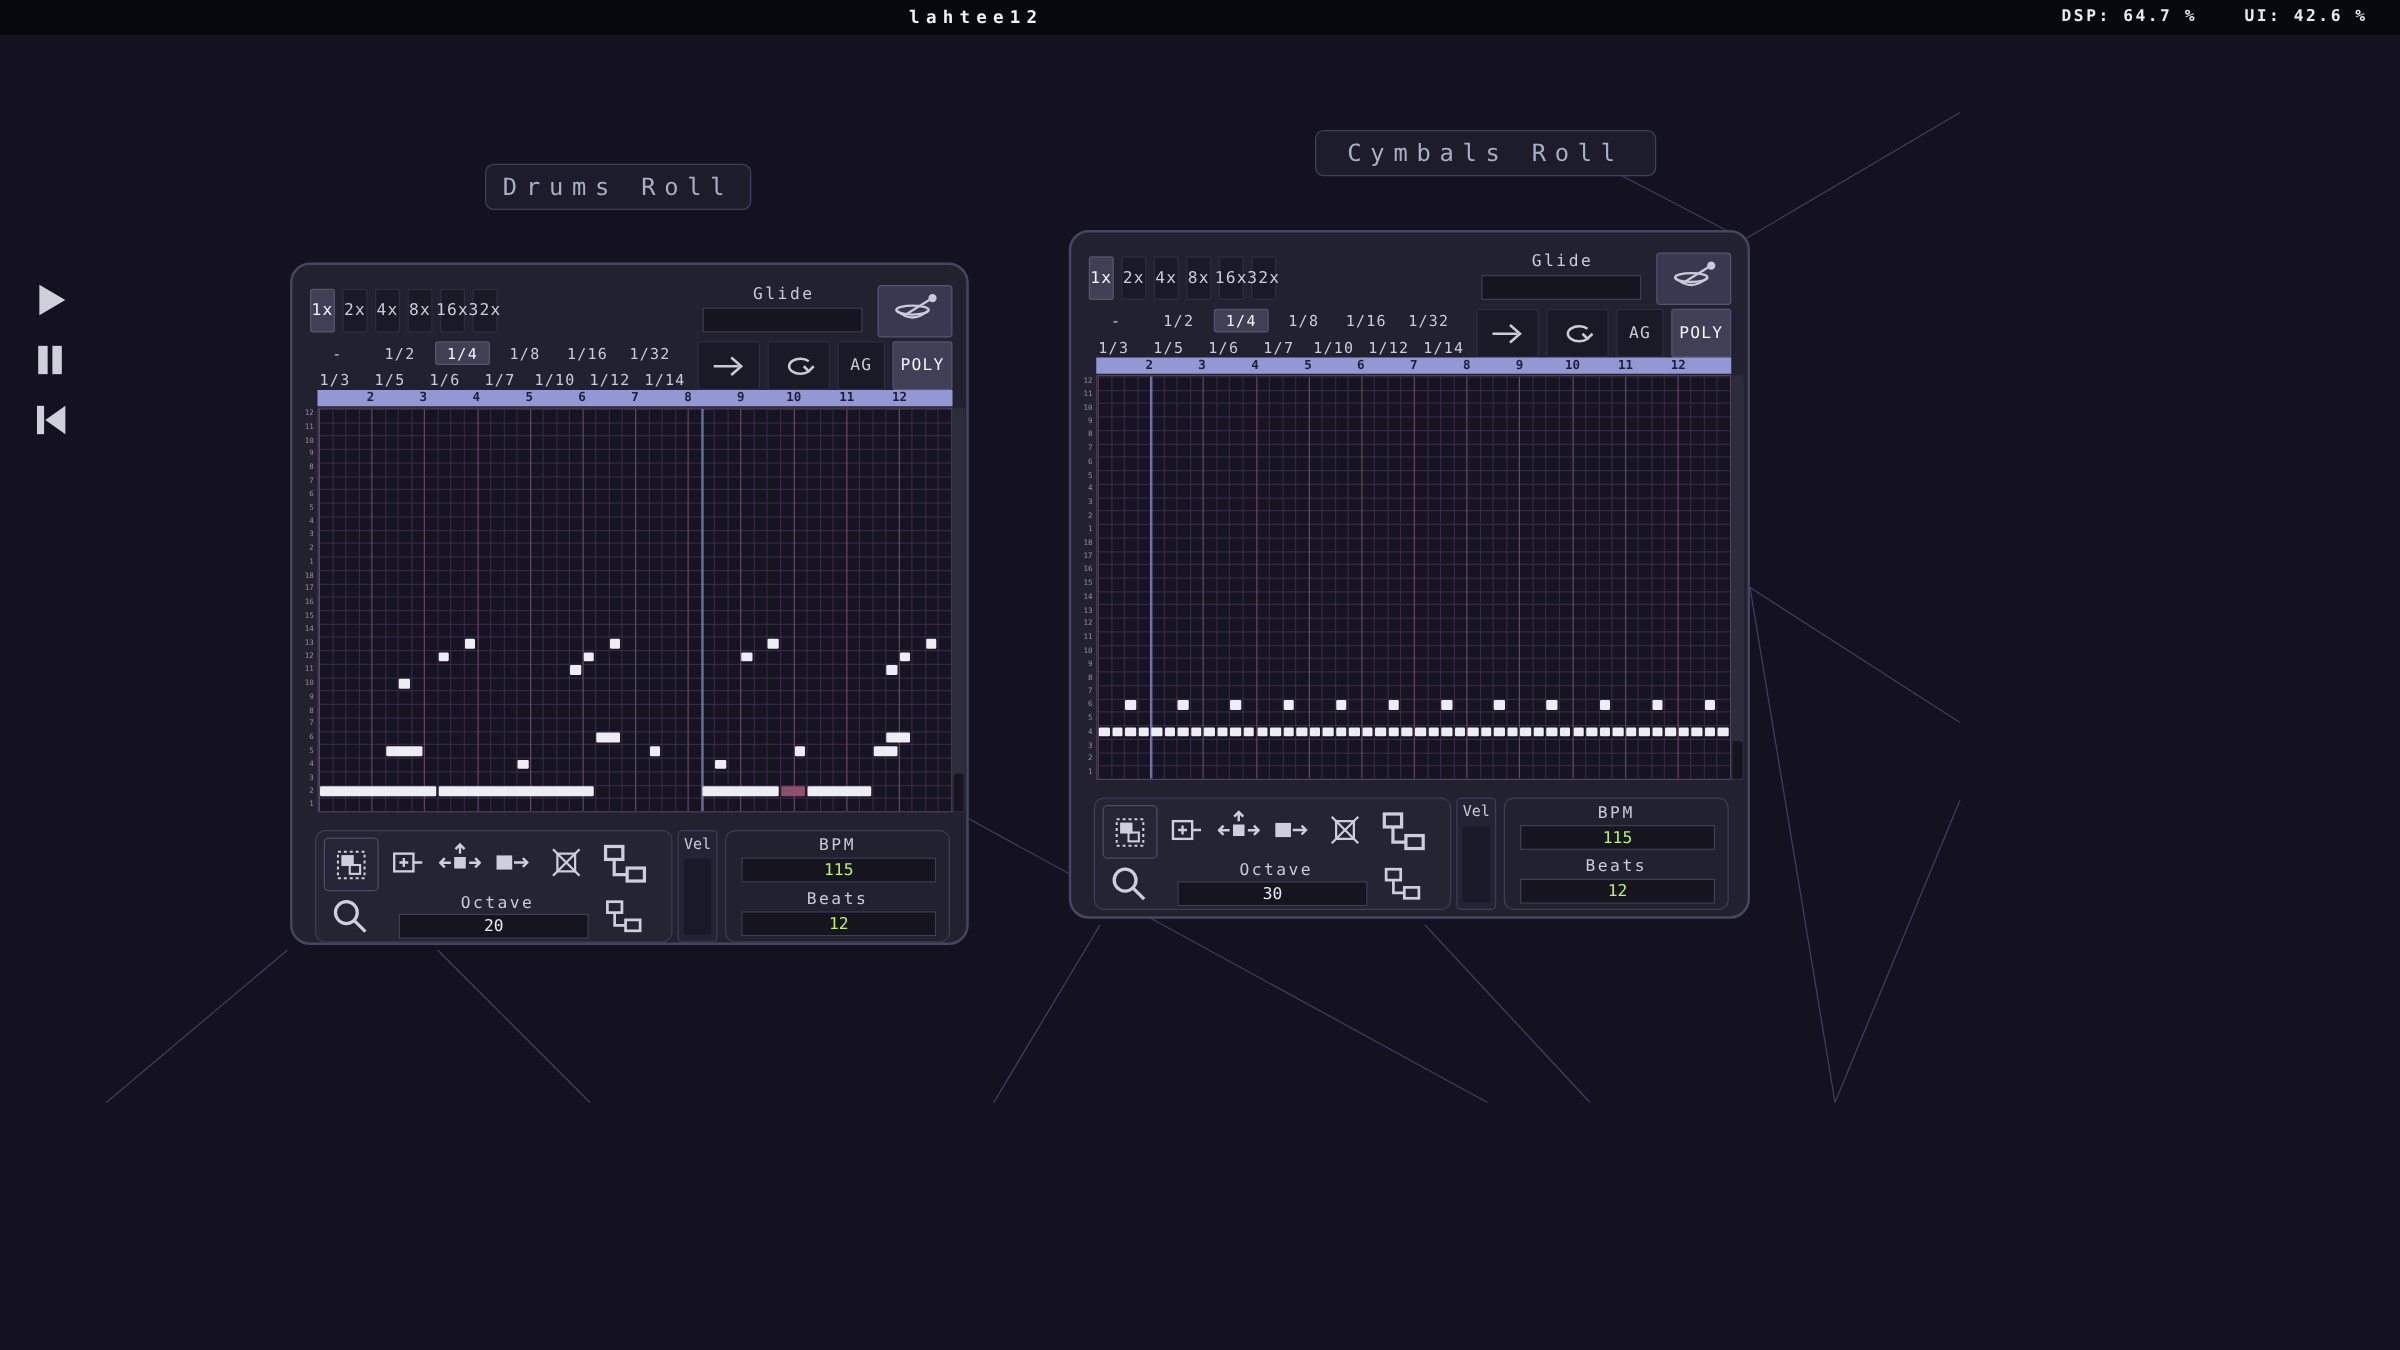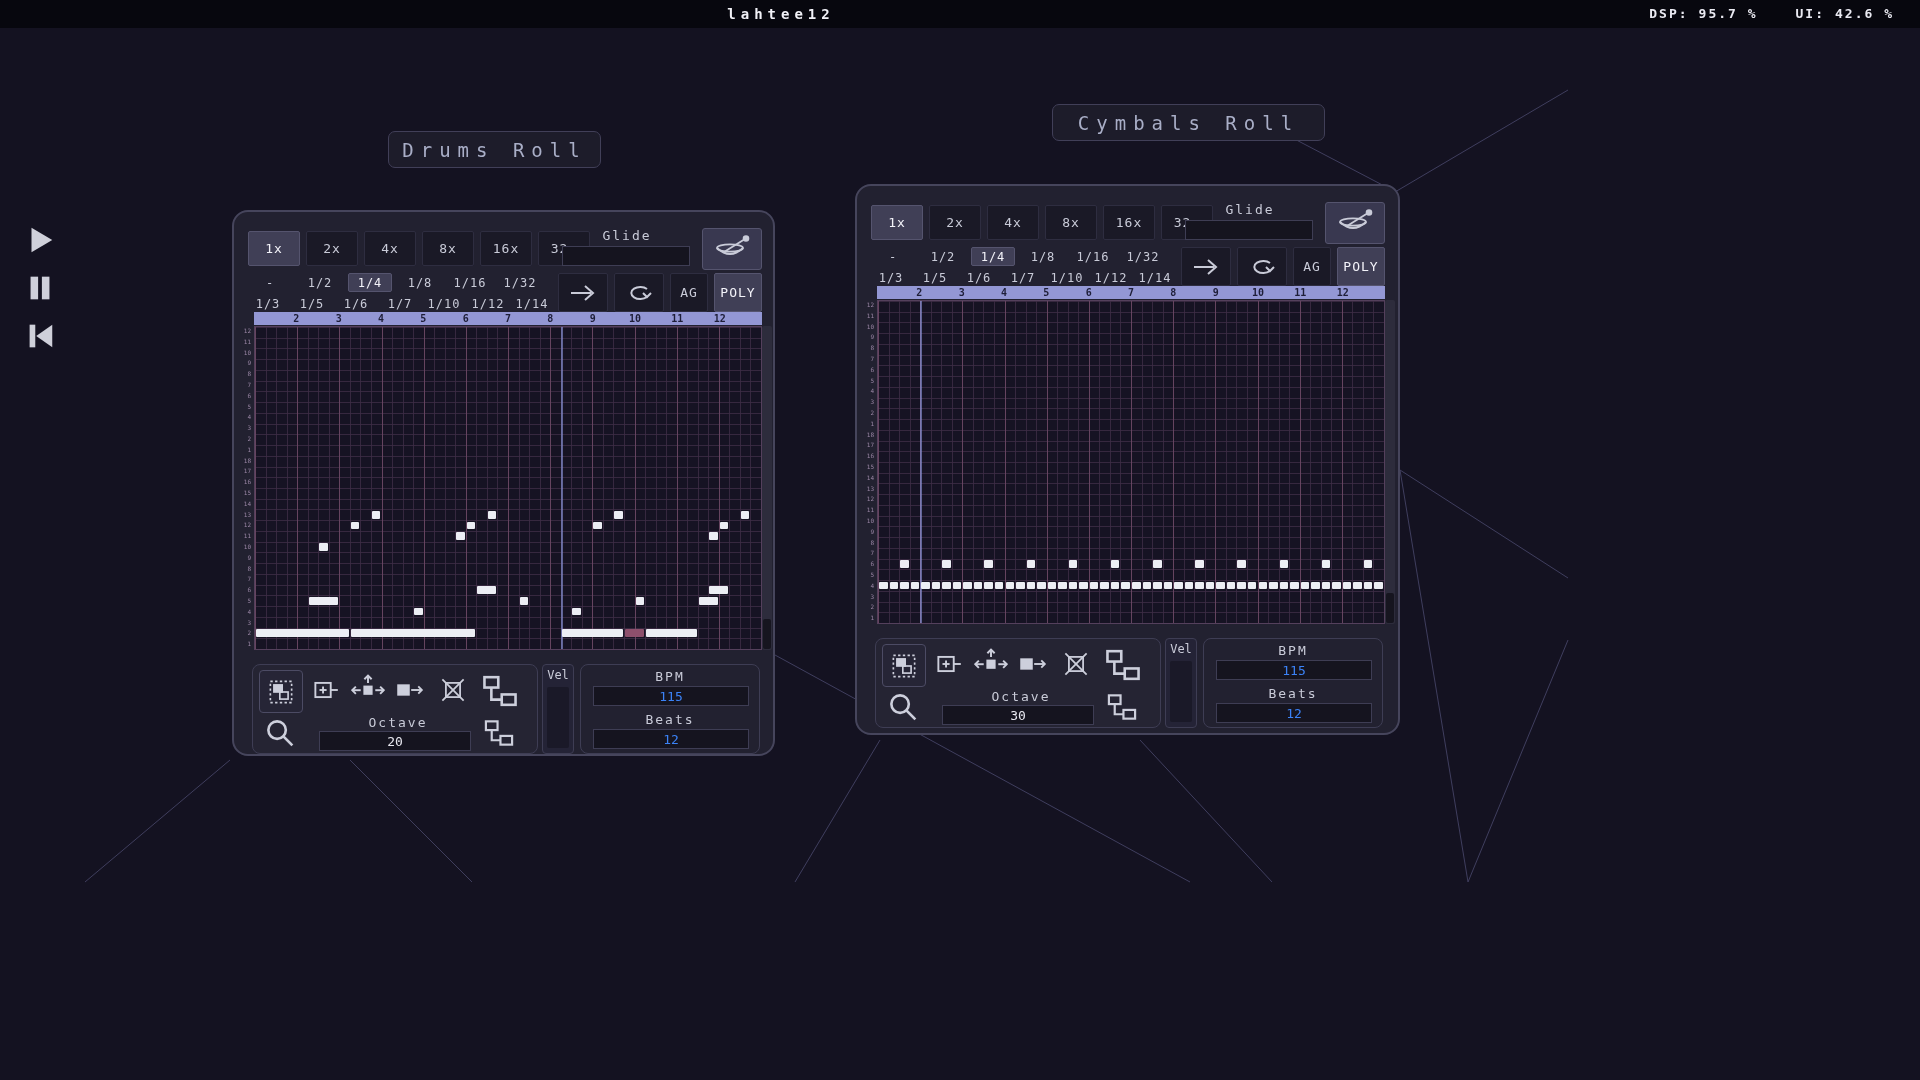--- a/index.html
+++ b/index.html
@@ -16,21 +16,21 @@
   .tbtn{width:52px;height:44px;display:flex;align-items:center;justify-content:center;border-radius:6px;cursor:pointer}
   .tbtn svg{display:block}
   
   .roll-title{position:absolute;height:37px;background:#1d1c2a;border:1px solid #413f58;border-radius:7px;color:var(--title_text);letter-spacing:7px;font-size:19px;display:flex;align-items:center;justify-content:center;z-index:2}
   
   .panel{position:absolute;background:var(--panel);border:2px solid var(--panel_border);border-radius:16px;z-index:2}
   .tile{background:var(--tile);border:1px solid #2e2d40;color:var(--text);font-size:13px;display:flex;align-items:center;justify-content:center;letter-spacing:1px;border-radius:2px;cursor:pointer}
   .tile.sel{background:var(--tile_selected);border-color:#55546e;color:#f3f3f9}
   .tile-row{position:absolute;display:flex;gap:6px}
   .speed-row{left:14px;top:19px;height:35px}
-  .speed-row .tile{width:52px;height:35px}
+  .speed-row .tile{width:20px;height:35px}
   .div1-row{left:14px;top:61px;height:19px}
   .div1-row .tile{width:44px;height:19px;font-size:12px;background:transparent;border-color:transparent}
   .div1-row .tile.sel{background:var(--tile_selected);border-color:#55546e}
   .div2-row{left:14px;top:83px;height:17px;gap:4px}
   .div2-row .tile{width:40px;height:17px;font-size:12px;background:transparent;border-color:transparent}
   .glide-label{position:absolute;left:330px;top:16px;width:126px;text-align:center;font-size:13px;letter-spacing:2px;color:var(--text)}
   .glide-input{position:absolute;left:328px;top:34px;width:128px;height:20px;background:var(--input_bg);border:1px solid var(--input_border)}
   .drum-btn{position:absolute;left:468px;top:16px;width:60px;height:42px;background:#393850;border:1px solid #55546e;border-radius:3px;display:flex;align-items:center;justify-content:center;cursor:pointer}
   .mode-row{position:absolute;left:324px;top:61px;height:39px;display:flex;gap:6px}
   .mode-row .tile{height:39px}
@@ -50,21 +50,21 @@
   .ctrl-box{position:absolute;left:18px;top:452px;width:286px;height:90px;border:1px solid #3e3d54;border-radius:8px;background:rgba(255,255,255,0.015)}
   .icon-btn{position:absolute;display:flex;align-items:center;justify-content:center;color:#cdcfdc;cursor:pointer}
   .pattern-btn{left:6px;top:5px;width:44px;height:43px;background:#262536;border:1px solid #4c4b64;border-radius:4px}
   .octave-label{position:absolute;left:60px;top:50px;width:170px;text-align:center;font-size:13px;letter-spacing:2px;color:var(--text)}
   .octave-input{position:absolute;left:66px;top:66px;width:152px;height:20px;background:var(--input_bg);border:1px solid var(--input_border);font-size:13px;display:flex;align-items:center;justify-content:center;color:#e8e8f0;cursor:text}
   .vel-box{position:absolute;left:308px;top:452px;width:32px;height:90px;background:#242336;border:1px solid #3e3d54;border-radius:4px;cursor:pointer}
   .vel-box .lbl{display:block;text-align:center;font-size:12px;padding-top:3px;color:var(--text)}
   .vel-box .track{position:absolute;left:4px;right:4px;top:22px;bottom:5px;background:#1a1928;border-radius:2px}
   .bpm-box{position:absolute;left:346px;top:452px;width:180px;height:90px;border:1px solid #3e3d54;border-radius:8px}
   .bpm-box .lbl{position:absolute;left:0;width:100%;text-align:center;font-size:13px;letter-spacing:2px;color:var(--text)}
-  .bpm-box .val{position:absolute;left:12px;width:156px;height:20px;background:var(--input_bg);border:1px solid var(--input_border);font-size:13px;display:flex;align-items:center;justify-content:center;color:#3b82f6;cursor:text}
+  .bpm-box .val{position:absolute;left:12px;width:156px;height:20px;background:var(--input_bg);border:1px solid var(--input_border);font-size:13px;display:flex;align-items:center;justify-content:center;color:#bef264;cursor:text}
   .lbl-bpm{top:4px}.val-bpm{top:21px}.lbl-beats{top:47px}.val-beats{top:64px}
 </style>
 </head>
 <body>
 
 <svg class="constellation" width="1920" height="1080">
   <g stroke="#9a9ade" stroke-width="1" opacity="0.32" fill="none">
     <line x1="230" y1="760" x2="85" y2="882"></line>
     <line x1="350" y1="760" x2="472" y2="882"></line>
     <line x1="775" y1="655" x2="1190" y2="882"></line>
@@ -76,21 +76,21 @@
     <line x1="1400" y1="470" x2="1468" y2="882"></line>
     <line x1="1468" y1="882" x2="1568" y2="640"></line>
   </g>
 </svg>
 
 <header class="topbar">
   <div class="title">lahtee12</div>
   <div class="stats">
     <span class="pair">
       <span>DSP:</span>
-      <span>95.7 %</span>
+      <span>64.7 %</span>
     </span>
     <span class="pair">
       <span>UI:</span>
       <span>42.6 %</span>
     </span>
   </div>
 </header>
 
 <nav class="transport">
   <div class="tbtn">

